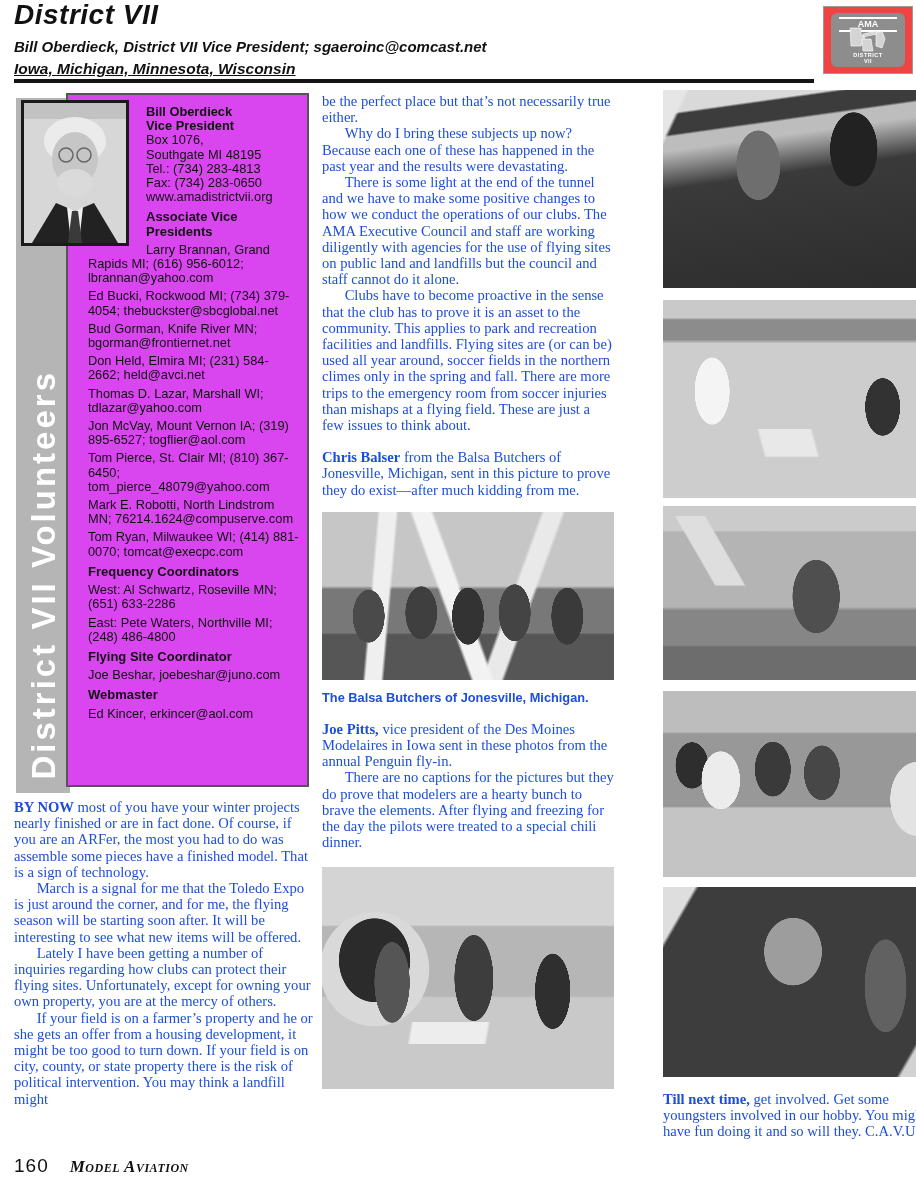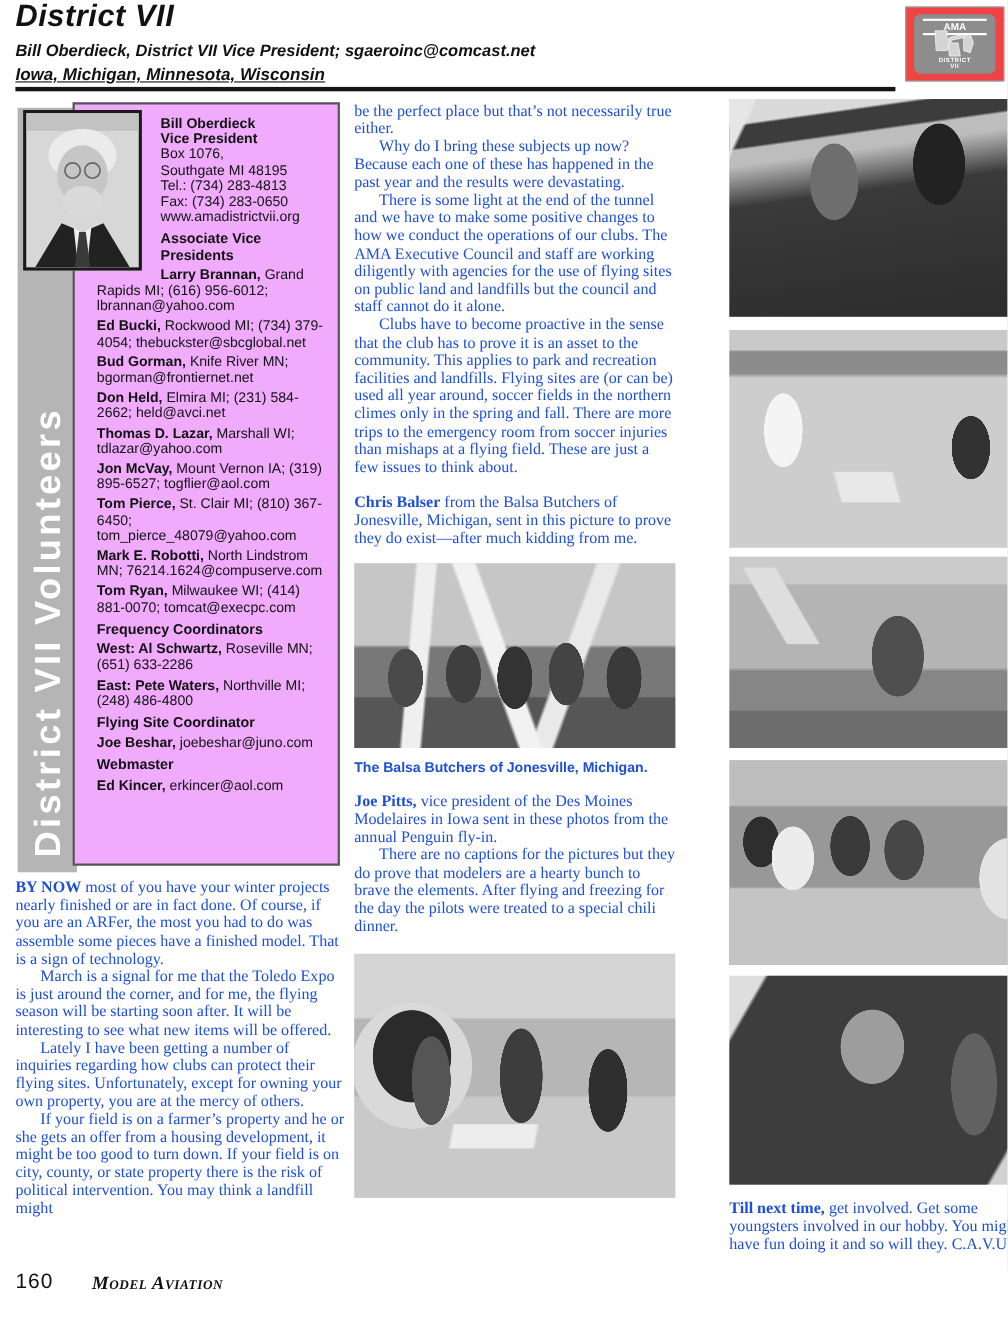--- a/index.html
+++ b/index.html
@@ -15,30 +15,30 @@
   .logo-inner{width:74px;height:54px;background:#8d8d8d;border-radius:6px;position:relative;overflow:hidden;}
   .logo-wings{position:absolute;top:3px;left:0;right:0;text-align:center;color:#fff;font:800 9px/1 "Liberation Sans",sans-serif;}
   .logo-wings .bar{display:block;height:2px;background:#fff;margin:1px 8px;}
   .logo-map{position:absolute;top:14px;left:17px;}
   .logo-district{position:absolute;bottom:2px;left:0;right:0;text-align:center;color:#fff;font:800 5.5px/1.2 "Liberation Sans",sans-serif;letter-spacing:.5px;}
   
   .vband{position:absolute;left:16px;top:98px;width:54px;height:695px;background:#b5b5b5;}
   .vlabel{position:absolute;bottom:14px;left:50%;transform:translateX(-50%) rotate(180deg);
           writing-mode:vertical-rl;white-space:nowrap;color:#fff;
           font:700 33px/1 "Liberation Sans",sans-serif;letter-spacing:3px;}
-  .side-box{position:absolute;left:66px;top:93px;width:243px;height:694px;border:2px solid #555;background:#f0abfc;
+  .side-box{position:absolute;left:66px;top:93px;width:243px;height:694px;border:2px solid #555;background:#d946ef;
             box-sizing:border-box;padding:10px 8px 0 20px;overflow:hidden;}
   .photo-spacer{float:left;width:58px;height:150px;}
   .portrait{position:absolute;left:21px;top:100px;width:102px;height:140px;border:3px solid #1a1a1a;background:#dcdcdc;z-index:3;}
   .side-box .blk{display:block;font:12.8px/14.2px "Liberation Sans",sans-serif;}
   .side-box .b{font-weight:700;}
   .contact{margin-bottom:6px;}
   .shead{margin:6px 0 4px 0;font:700 13px/14.2px "Liberation Sans",sans-serif;}
   .entry{margin:0 0 4px 0;font:12.8px/14.2px "Liberation Sans",sans-serif;}
-  .entry b{font-weight:700;}
+  .entry b{font-weight:400;}
   
   .col{position:absolute;font:14.6px/16.2px "Liberation Serif",serif;color:#1d4ed8;}
   .col p{margin:0;}
   .col .ind{text-indent:1.55em;}
   .col .lead{font-weight:700;}
   #leftcol{left:14px;top:799px;width:300px;}
   #midcol{left:322px;top:93px;width:292px;}
   #rightcol{left:622px;top:90px;width:289px;padding-left:41px;}
   .caption{font:700 12.8px/15px "Liberation Sans",sans-serif;margin:10px 0 16px 0 !important;}
   .gap16{margin-top:16px !important;}
@@ -93,21 +93,21 @@
       linear-gradient(180deg, transparent 62%, #c4c4c4 63% 100%),
       linear-gradient(180deg,#bdbdbd 0 22%,#989898 23% 100%);}
   .ph-r5{height:190px;
     background:
       radial-gradient(ellipse 18% 32% at 45% 34%, #9d9d9d 0 55%, transparent 56%),
       radial-gradient(ellipse 13% 44% at 77% 52%, #616161 0 55%, transparent 56%),
       linear-gradient(120deg, #dedede 0 8%, #3d3d3d 9% 86%, #d2d2d2 87% 100%);}
   
   .footer{position:absolute;left:14px;top:1156px;display:flex;align-items:flex-end;}
   .pagenum{font:400 19px/1 "Liberation Sans",sans-serif;letter-spacing:1px;}
-  .mag{margin-left:35px;font:italic 700 17px/1 "Liberation Serif",serif;font-variant:small-caps;letter-spacing:.5px;}
+  .mag{margin-left:21px;font:italic 700 17px/1 "Liberation Serif",serif;font-variant:small-caps;letter-spacing:.5px;}
   .wings-icon{display:inline-block;vertical-align:baseline;margin-left:4px;}
 </style>
 </head>
 <body>
 
 <div class="page">
 
   <div class="hdr-title">District VII</div>
   <div class="hdr-byline">Bill Oberdieck, District VII Vice President; sgaeroinc@comcast.net</div>
   <div class="hdr-regions">Iowa, Michigan, Minnesota, Wisconsin</div>

